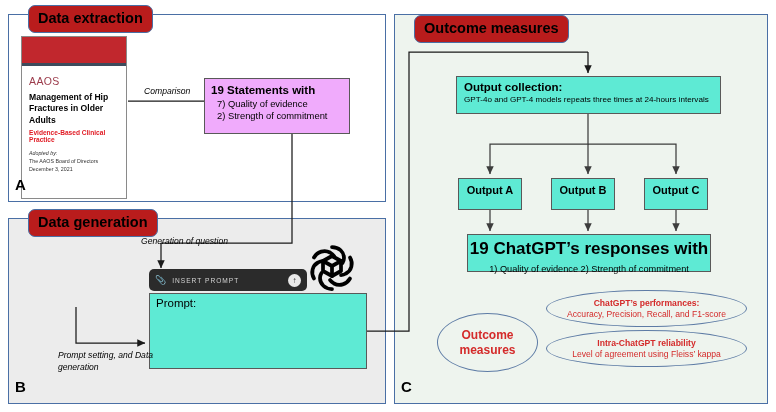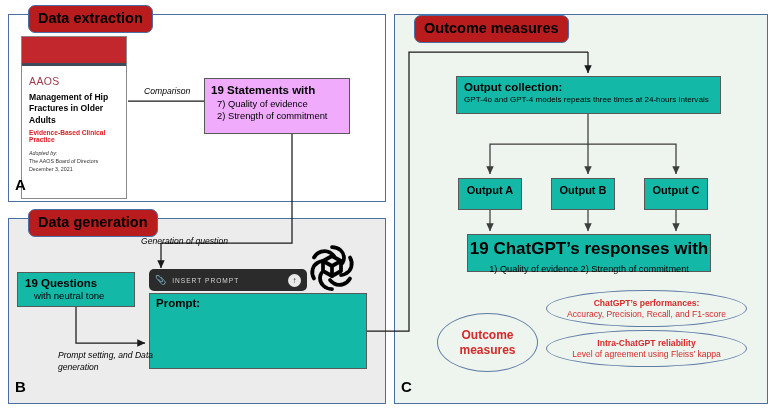--- a/index.html
+++ b/index.html
@@ -20,21 +20,21 @@
   #title-b{left:28px;top:209px;}
   #title-c{left:414px;top:15px;text-align:center;}
 
   .panel-letter{position:absolute;font-weight:bold;font-size:15px;z-index:5;}
   #letter-a{left:15px;top:176px;}
   #letter-b{left:15px;top:378px;}
   #letter-c{left:401px;top:378px;}
 
   
   .box{position:absolute;box-sizing:border-box;border:1.2px solid #595959;
-       background:#14b8a6;z-index:4;}
+       background:#5eead4;z-index:4;}
 
   
   #aaos-doc{left:21px;top:36px;width:106px;height:163px;background:#ffffff;
             border:1px solid #8a8a8a;padding:0;overflow:hidden;}
   #aaos-band{height:26px;background:#c1272d;border-bottom:3px solid #3d4b5c;}
   #aaos-body{padding:6px 7px 0 7px;}
   #aaos-logo{color:#9b3a4a;font-size:10.5px;letter-spacing:.4px;margin:3px 0 5px 0;}
   #aaos-title{font-weight:bold;font-size:8.6px;line-height:1.32;margin-bottom:3px;}
   #aaos-sub{color:#e01b24;font-weight:bold;font-size:6.6px;margin-bottom:7px;}
   .aaos-ital{font-style:italic;font-size:5.3px;color:#333;line-height:1.45;}
@@ -54,21 +54,21 @@
   
   #prompt-bar{position:absolute;left:149px;top:269px;width:158px;height:22px;
     background:#2b2b2b;border-radius:5px;z-index:4;display:flex;align-items:center;
     padding:0 6px;box-sizing:border-box;}
   #prompt-bar .clip{font-size:9px;color:#c9c9c9;margin-right:6px;}
   #prompt-bar .ph{font-size:6.6px;color:#d5d5d5;letter-spacing:1px;}
   #prompt-bar .send{margin-left:auto;width:13px;height:13px;border-radius:50%;
     background:#e9e9e9;color:#2b2b2b;font-size:8px;line-height:13px;text-align:center;}
 
   #prompt-box{left:149px;top:293px;width:218px;height:76px;padding:3px 6px 0 6px;}
-  #prompt-box .t{font-weight:bold;font-size:11.5px;margin-bottom:1px;}
+  #prompt-box .t{font-weight:normal;font-size:11.5px;margin-bottom:1px;}
   #prompt-box .p{font-size:9px;line-height:1.33;text-align:justify;}
 
   
   #gpt-logo{position:absolute;left:307px;top:243px;width:50px;height:50px;z-index:5;}
 
   
   #outcol-box{left:456px;top:76px;width:265px;height:38px;padding:4px 7px 0 7px;}
   #outcol-box .t{font-weight:bold;font-size:11.5px;}
   #outcol-box .d{font-size:8.1px;margin-top:2px;}
 
@@ -169,24 +169,20 @@
   <div class="elabel" id="lbl-extract">Comparison</div>
 
   <div class="box" id="stmt-box">
     <div class="t">19 Statements with</div>
     <div class="l">7) Quality of evidence</div>
     <div class="l">2) Strength of commitment</div>
   </div>
 
   <div class="elabel" id="lbl-genq">Generation of question</div>
 
-  <div class="box" id="quest-box">
-    <div class="t">19 Questions</div>
-    <div class="s">with neutral tone</div>
-  </div>
 
   <div class="elabel" id="lbl-prompt">Prompt setting, and Data generation</div>
 
   <div id="prompt-bar">
     <span class="clip">📎</span>
     <span class="ph">INSERT PROMPT</span>
     <span class="send">↑</span>
   </div>
 
   <div class="box" id="prompt-box">

